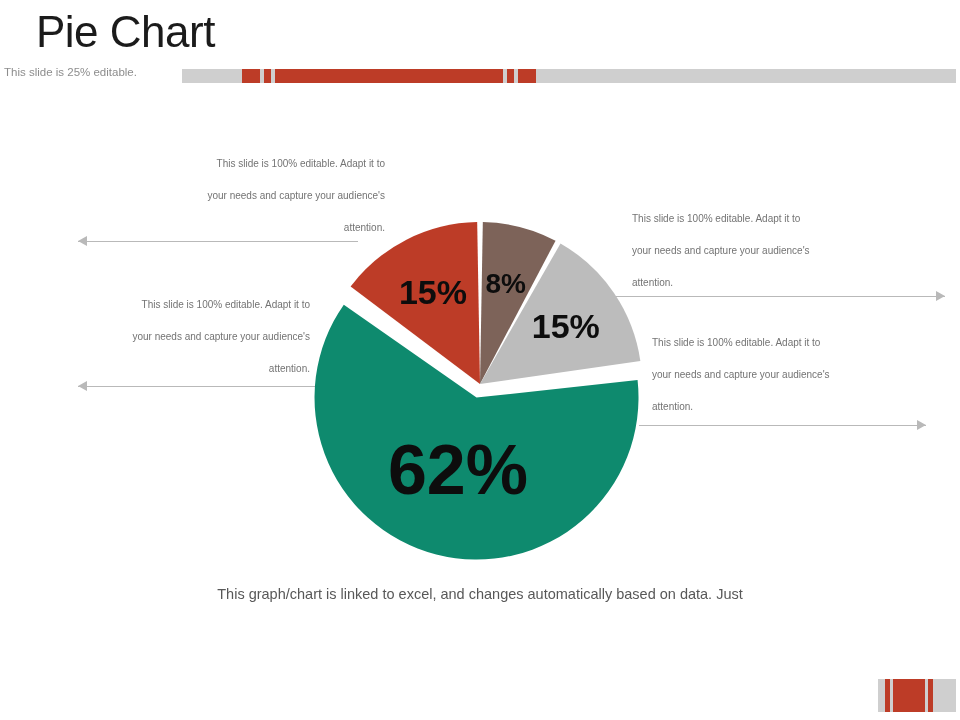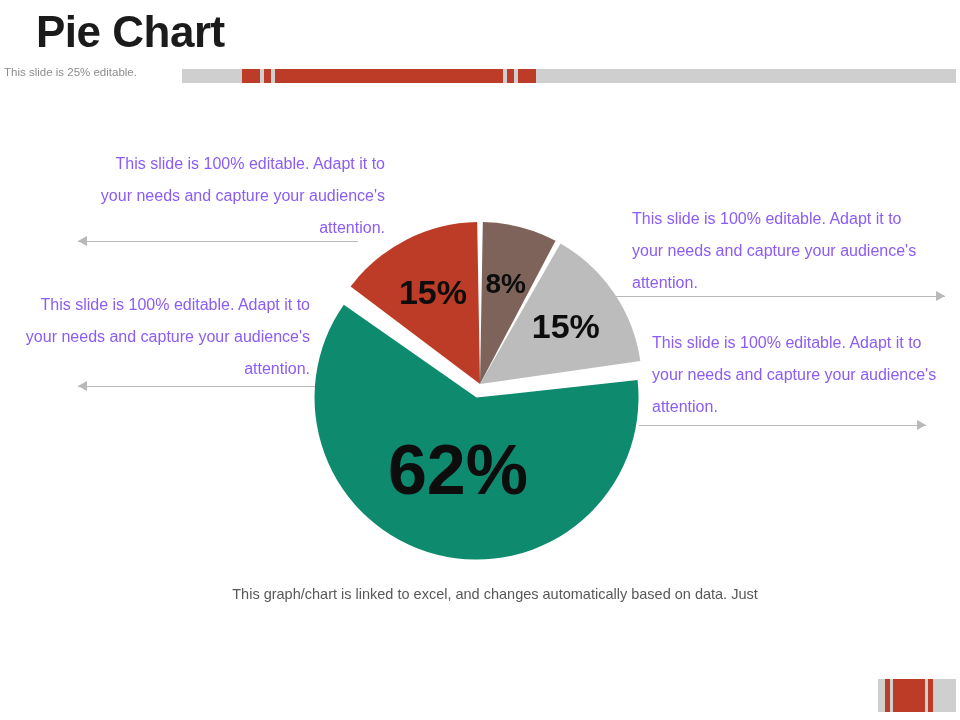--- a/index.html
+++ b/index.html
@@ -18,21 +18,21 @@
     background: #ffffff;
     overflow: hidden;
   }
 
   
   #title {
     position: absolute;
     left: 36px;
     top: 8px;
     font-size: 44px;
-    font-weight: 700;
+    font-weight: 400;
     color: #1b1b1b;
     letter-spacing: -0.5px;
     line-height: 1.1;
   }
 
   
   #top-note {
     position: absolute;
     left: 4px;
     top: 66px;
@@ -69,23 +69,23 @@
   #bottom-bar .seg {
     position: absolute;
     top: 0;
     height: 33px;
     background: #bd3c27;
   }
 
   
   .callout {
     position: absolute;
-    font-size: 16px;
+    font-size: 10px;
     line-height: 32px;
-    color: #8b5cf6;
+    color: #737373;
   }
   .callout.right-align { text-align: right; }
   .callout.left-align  { text-align: left; }
 
   
   .leader {
     position: absolute;
     height: 11px;
   }
   .leader .rule {
@@ -124,21 +124,21 @@
 
   .slice-label {
     font-family: "Liberation Sans", sans-serif;
     font-weight: bold;
     fill: #0d0d0d;
   }
 
   
   #caption {
     position: absolute;
-    left: 195px;
+    left: 180px;
     top: 584px;
     width: 600px;
     text-align: center;
     font-size: 14.5px;
     line-height: 21px;
     color: #585858;
   }
 </style>
 </head>
 <body>

